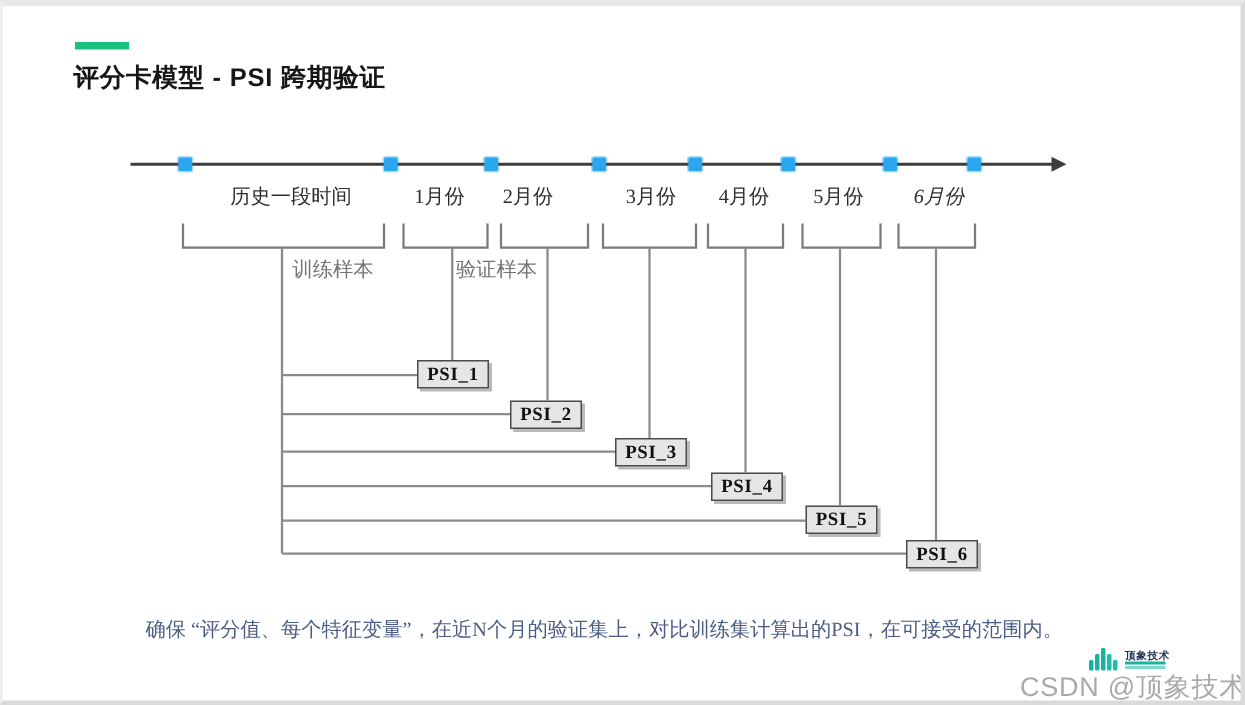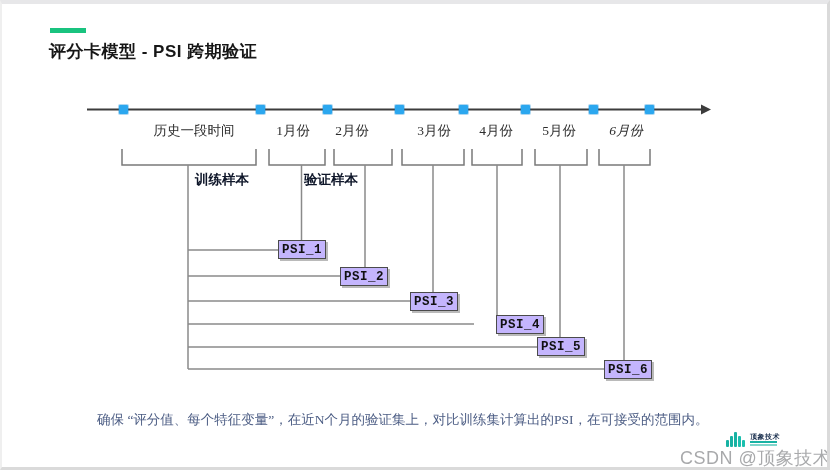--- a/index.html
+++ b/index.html
@@ -32,29 +32,29 @@
     box-shadow:0 0 0 1px rgba(23,140,214,.35);
   }
   .period-label{
     position:absolute;top:118px;transform:translateX(-50%);
     font-family:"Liberation Serif","DejaVu Serif",serif;
     font-size:13.5px;color:#2d2d2d;white-space:nowrap;
   }
   .sample-label{
     position:absolute;top:167px;
     font-family:"Liberation Serif","DejaVu Serif",serif;
-    font-size:13.5px;font-weight:bold;color:#0f172a;white-space:nowrap;
+    font-size:13.5px;font-weight:normal;color:#737373;white-space:nowrap;
   }
   .psi-box{
     position:absolute;width:48px;height:19px;
-    box-sizing:border-box;background:#c4b5fd;
+    box-sizing:border-box;background:#e5e5e5;
     border:1.5px solid #4b4b4b;
     box-shadow:2px 2px 0 rgba(130,130,130,.55);
     display:flex;align-items:center;justify-content:center;
-    font-family:Liberation Mono, monospace;
+    font-family:Liberation Serif, serif;
     font-size:12.5px;font-weight:bold;color:#111;
     letter-spacing:.5px;
   }
   .footer-heading{
     position:absolute;left:78px;top:394px;
     font-family:"Liberation Serif","DejaVu Serif",serif;
     font-size:14.5px;font-weight:bold;color:#3a6fa8;
   }
   .footer-body{
     position:absolute;left:95px;top:407px;width:640px;
@@ -132,21 +132,21 @@
     <div class="period-label" style="left:494px;">4月份</div>
     <div class="period-label" style="left:557px;">5月份</div>
     <div class="period-label" style="left:624px;font-style:italic;">6月份</div>
 
     <div class="sample-label" style="left:193px;">训练样本</div>
     <div class="sample-label" style="left:302px;">验证样本</div>
 
     <div class="psi-box" style="left:276px;top:236px;">PSI_1</div>
     <div class="psi-box" style="left:338px;top:263px;">PSI_2</div>
     <div class="psi-box" style="left:408px;top:288px;">PSI_3</div>
-    <div class="psi-box" style="left:472px;top:311px;margin-left:22px;">PSI_4</div>
+    <div class="psi-box" style="left:472px;top:311px;">PSI_4</div>
     <div class="psi-box" style="left:535px;top:333px;">PSI_5</div>
     <div class="psi-box" style="left:602px;top:356px;">PSI_6</div>
   </div>
 
   <div class="footer-body">确保 “评分值、每个特征变量”，在近N个月的验证集上，对比训练集计算出的PSI，在可接受的范围内。</div>
 
   <div class="logo">
     <div class="logo-bars">
       <span style="height:7px;background:#18b2a3;"></span>
       <span style="height:11px;background:#18b2a3;"></span>

